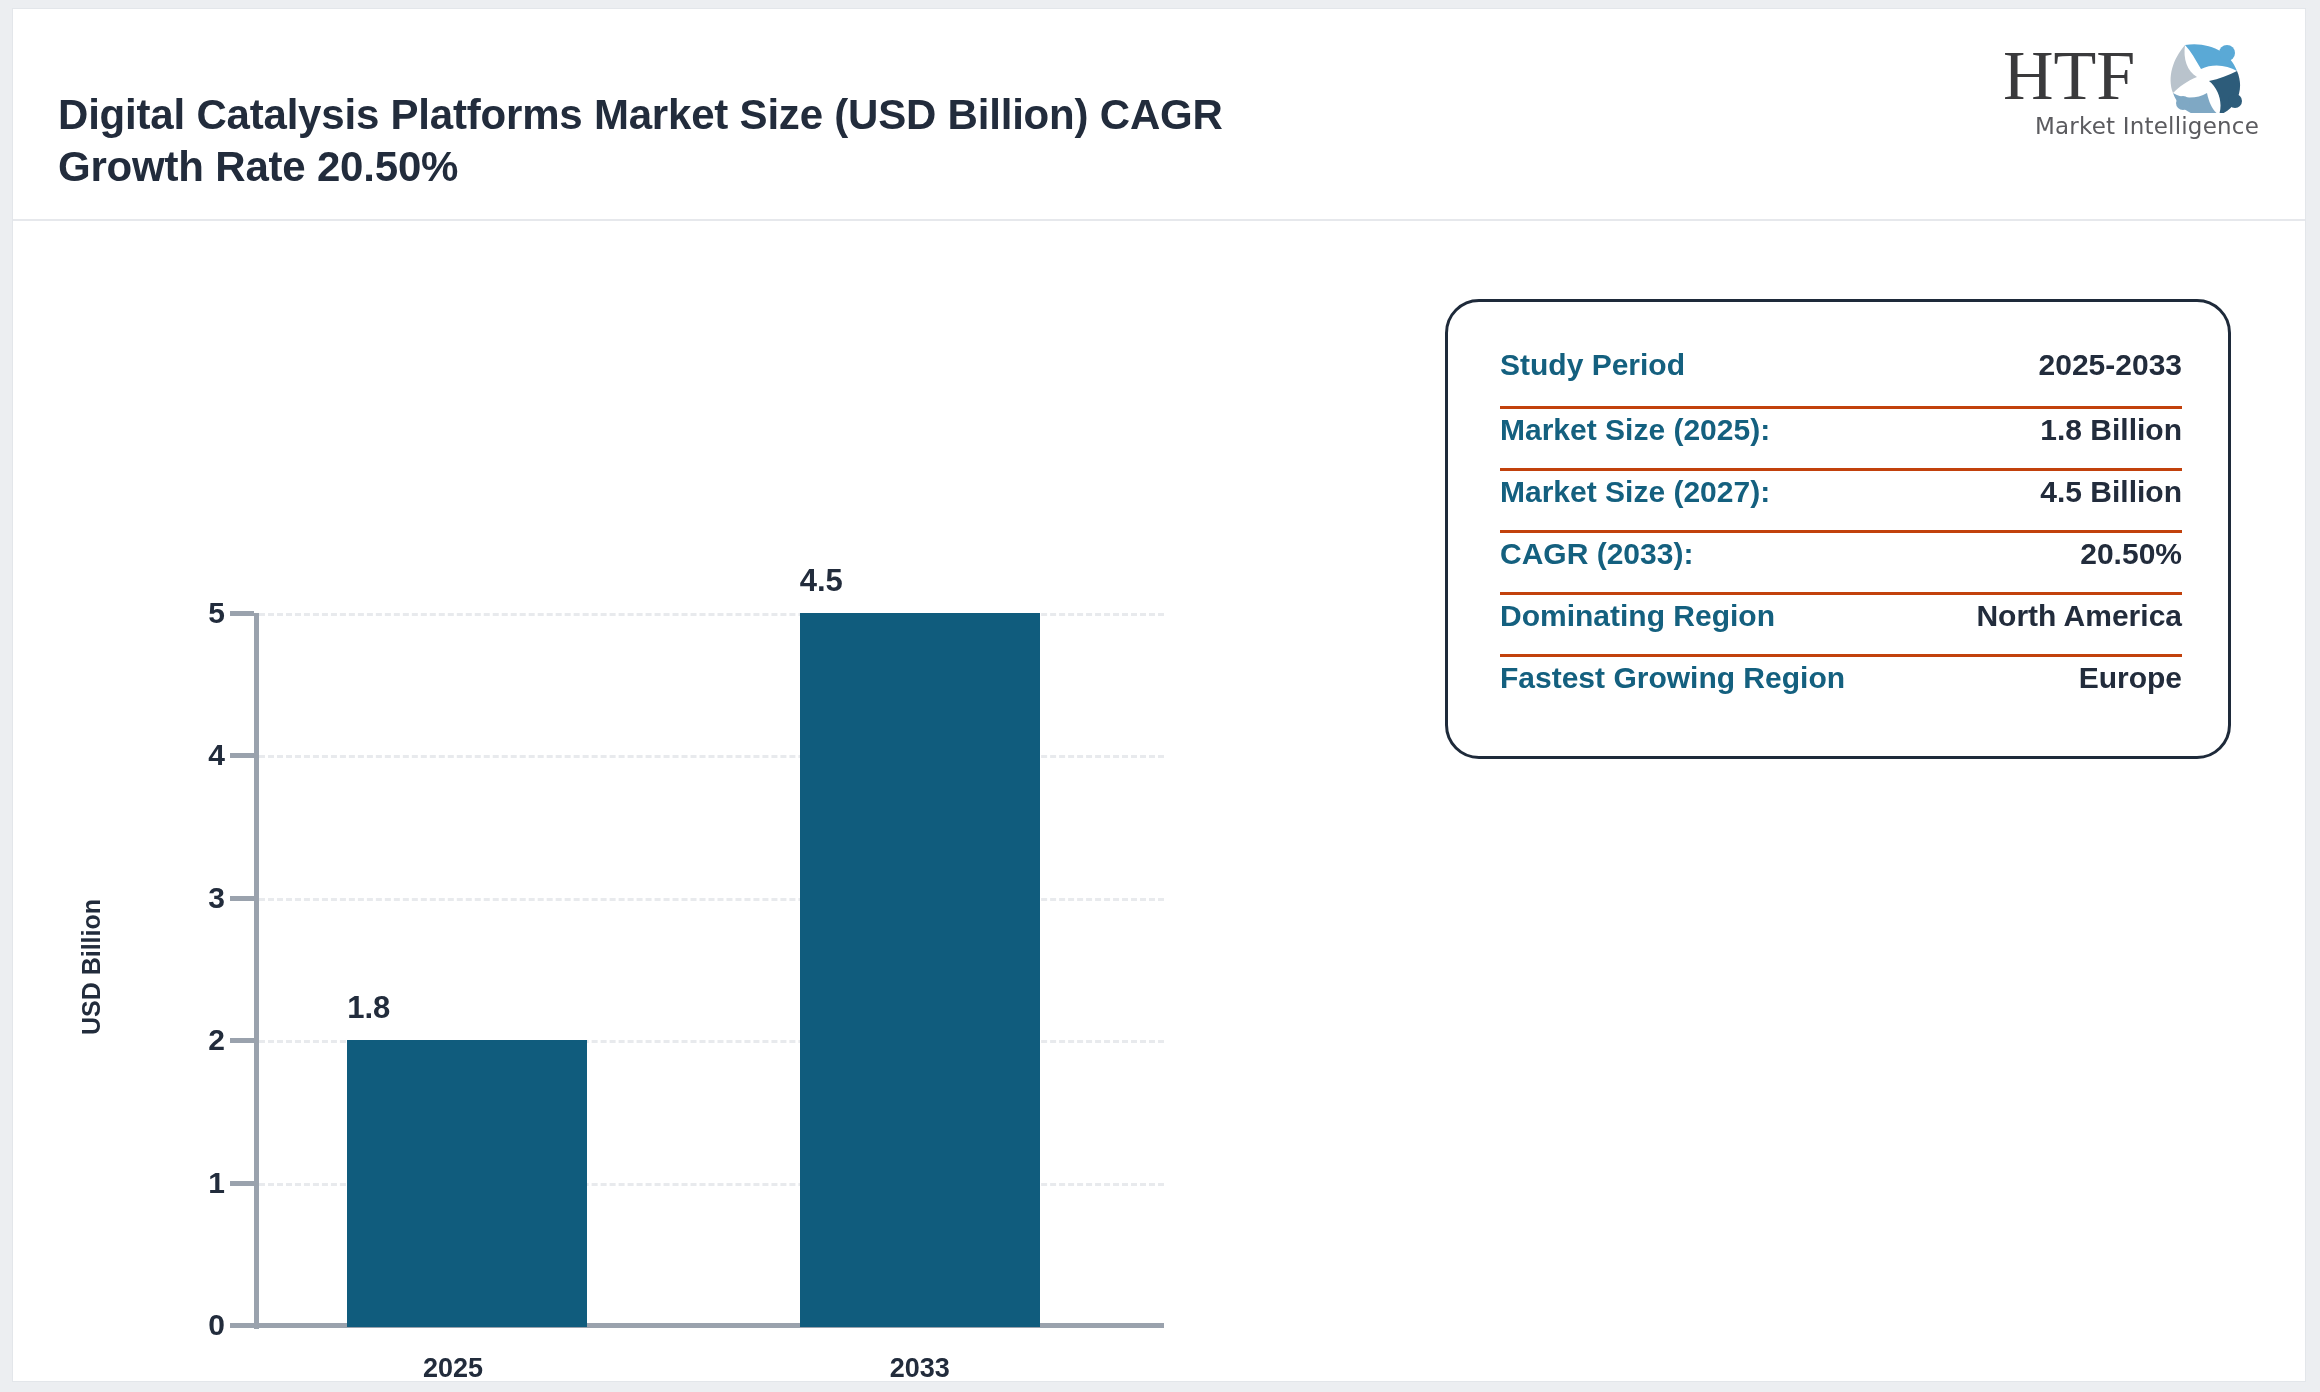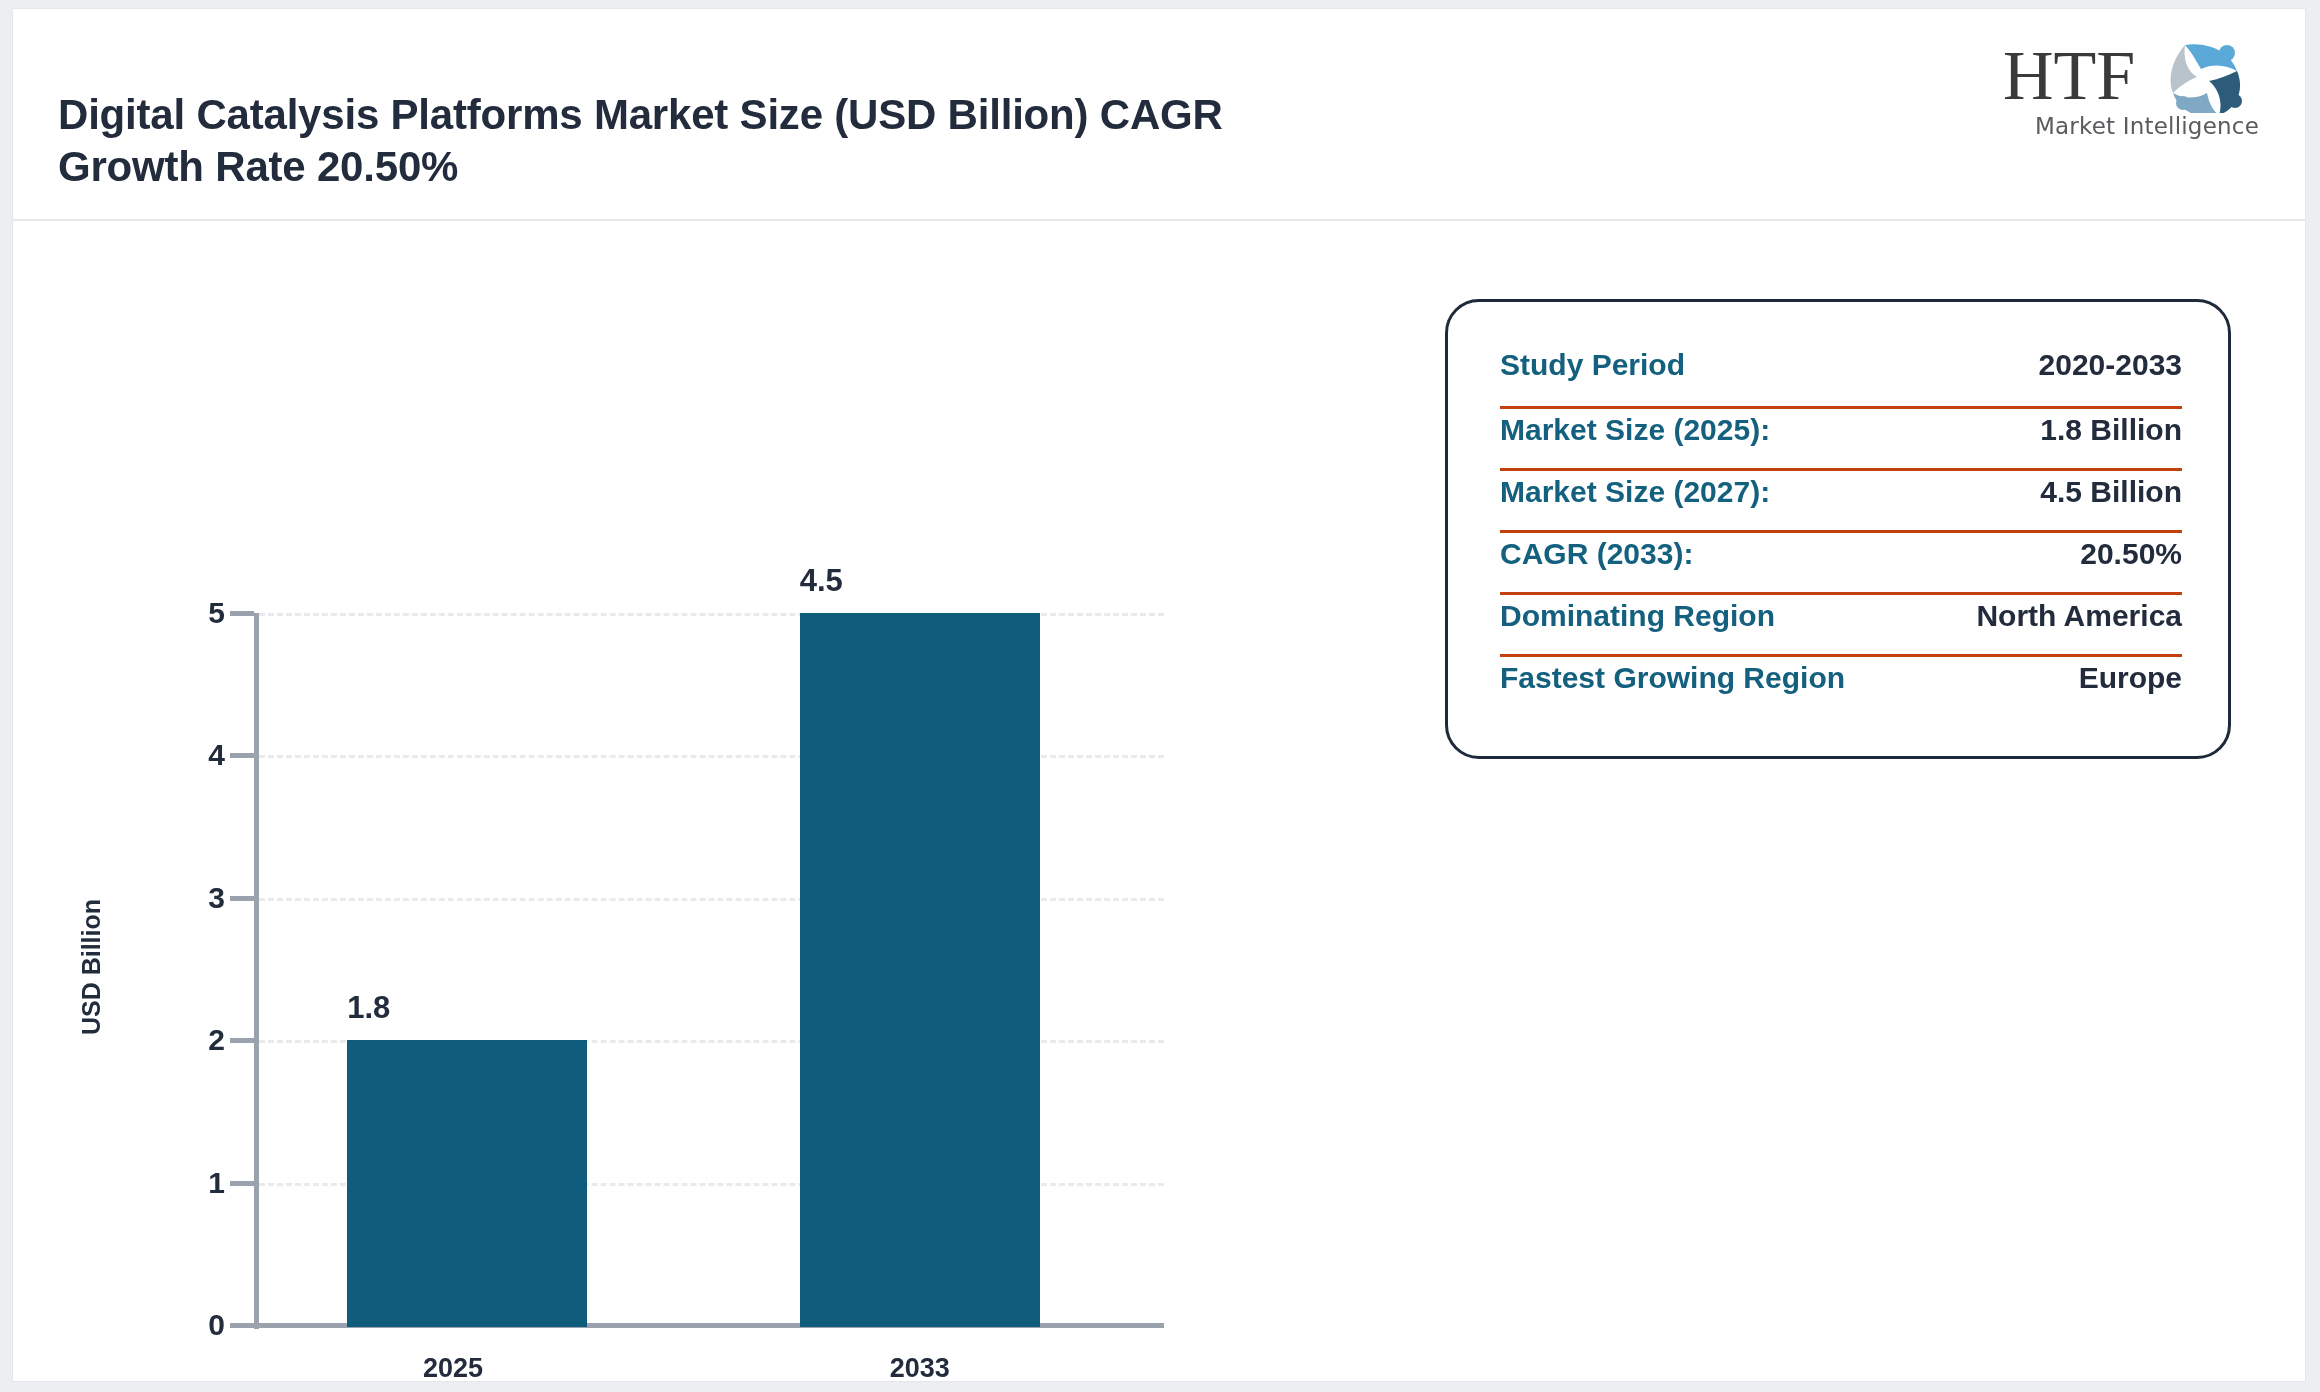--- a/index.html
+++ b/index.html
@@ -272,21 +272,21 @@
     <div id="xticks">
         <div class="xtick-label" style="left: 320px; width: 240px;">2025</div>
         <div class="xtick-label" style="left: 786.75px; width: 240px;">2033</div>
       </div>
   </div>
 
   <div class="info-panel">
     <div class="info-table" id="info-table">
         <div class="info-row">
           <div class="info-label">Study Period</div>
-          <div class="info-value">2020-2033</div>
+          <div class="info-value">2025-2033</div>
         </div>
         <div class="info-row">
           <div class="info-label">Market Size (2025):</div>
           <div class="info-value">1.8 Billion</div>
         </div>
         <div class="info-row">
           <div class="info-label">Market Size (2027):</div>
           <div class="info-value">4.5 Billion</div>
         </div>
         <div class="info-row">

